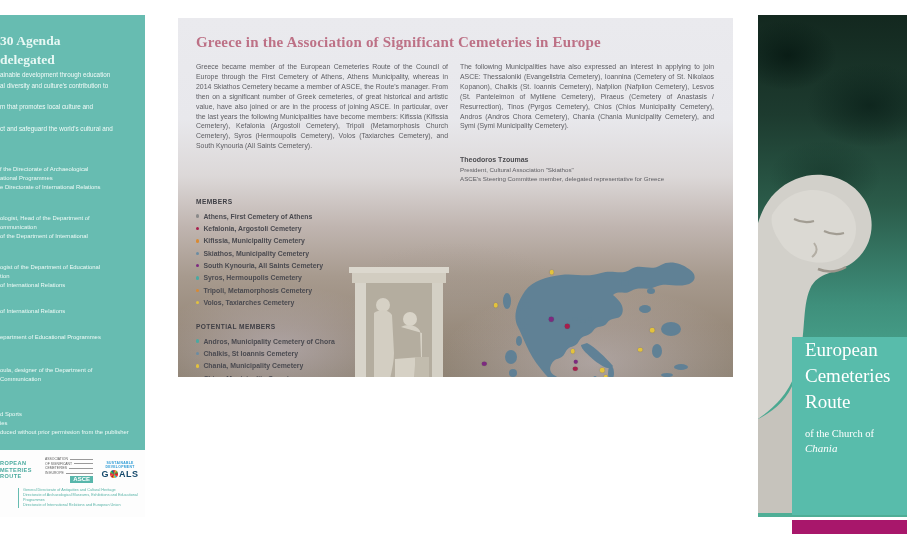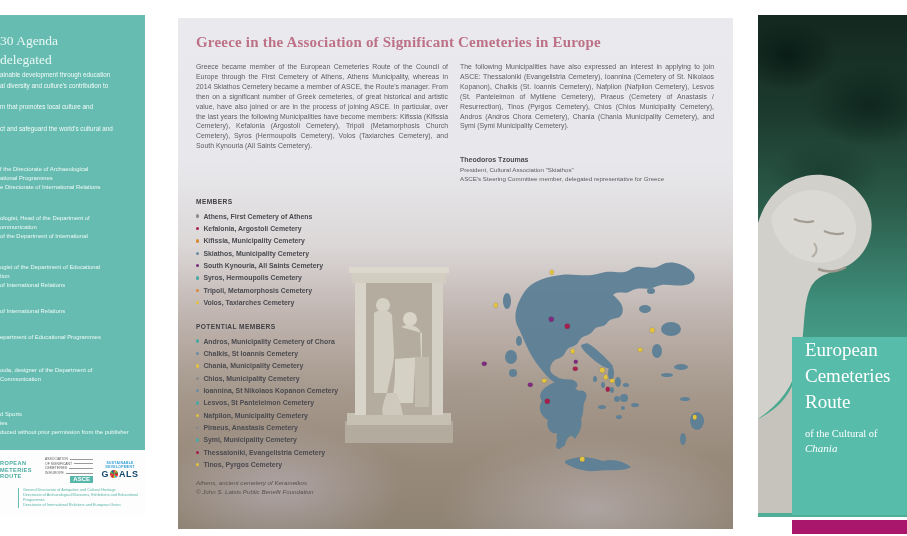--- a/index.html
+++ b/index.html
@@ -1,42 +1,42 @@
 <!DOCTYPE html>
 <html><head>
 <meta charset="utf-8">
 <style>
   html,body{margin:0;padding:0;background:#fff;}
   .page{position:relative;width:907px;height:536px;background:#fff;overflow:hidden;
         font-family:"Liberation Sans",sans-serif;}
   
   .left-panel{position:absolute;left:0;top:15px;width:145px;height:502px;background:#67bcb1;overflow:hidden;}
   .lp-heading{position:absolute;left:0;top:16px;font-family:"Liberation Serif",serif;
-              font-size:13.5px;line-height:19px;color:rgba(238,251,248,.95);font-weight:400;}
+              font-size:13.5px;line-height:19px;color:rgba(238,251,248,.95);font-weight:700;}
   .lp-body{position:absolute;left:0;top:55px;width:140px;font-size:6.3px;line-height:10.5px;
            color:#f2fbf8;text-align:justify;}
   .lp-credits{position:absolute;left:0;top:150px;width:140px;font-size:5.9px;line-height:9px;color:#eefaf6;}
   .lp-strip{position:absolute;left:0;bottom:0;width:145px;height:67px;background:#fdfdfd;}
   .logo-row{display:flex;align-items:center;justify-content:flex-start;gap:7px;padding:7px 4px 0 0;}
   .ecr-logo{color:#49aa9e;font-weight:bold;font-size:5.6px;line-height:6.6px;letter-spacing:.4px;width:38px;}
   .asce-logo{width:48px;font-size:3.4px;color:#5a5a5a;line-height:4.6px;}
   .asce-row{display:flex;align-items:center;gap:2px;}
   .asce-row .rule{flex:1;border-top:1px solid #9a9a9a;height:0;}
   .asce-badge{display:inline-block;background:#58b6ab;color:#fff;font-weight:bold;font-size:6px;
               padding:1px 3px;margin-top:1px;float:right;}
   .sdg-logo{width:40px;text-align:center;}
   .sdg-line{font-size:3.4px;font-weight:bold;color:#2d9bd6;letter-spacing:.3px;line-height:4.2px;}
   .sdg-goals{font-size:9px;font-weight:bold;color:#15496b;letter-spacing:.5px;display:flex;
              align-items:center;justify-content:center;gap:1px;line-height:10px;}
   .sdg-wheel{width:8px;height:8px;border-radius:50%;display:inline-block;
     background:conic-gradient(#e5243b,#dda63a,#4c9f38,#c5192d,#ff3a21,#26bde2,#fcc30b,#a21942,#fd6925,#dd1367,#56c02b,#00689d,#e5243b);}
   .lp-fineprint{margin:5px 0 0 18px;border-left:1.5px solid #67bcb1;padding-left:4px;
                 font-size:3.8px;line-height:5px;color:#57b3a7;}
   
-  .center-panel{position:absolute;left:178px;top:18px;width:555px;height:511px;overflow:hidden;
+  .center-panel{position:absolute;left:178px;top:18px;width:555px;height:359px;overflow:hidden;
     background:
       radial-gradient(ellipse 180px 90px at 18% 92%, rgba(203,196,214,.45), transparent 70%),
       radial-gradient(ellipse 220px 110px at 75% 96%, rgba(215,208,222,.4), transparent 70%),
       radial-gradient(ellipse 160px 80px at 50% 78%, rgba(160,150,140,.35), transparent 70%),
       linear-gradient(180deg,#eaeaee 0%,#e8e8ec 28%,#dcd8d8 44%,#c0b5b0 58%,#a79a8e 72%,#988a7b 86%,#8f8374 100%);}
   .cp-title{position:absolute;left:18px;top:16px;font-family:"Liberation Serif",serif;
             font-size:15px;font-weight:600;color:#bd7186;letter-spacing:.2px;}
   .cp-col{position:absolute;top:44px;font-size:6.9px;line-height:9.9px;color:#5d5d62;text-align:justify;}
   .cp-col1{left:18px;width:252px;}
   .cp-col2{left:282px;width:254px;}
@@ -374,18 +374,18 @@
     </div>
   </div>
 
   <div class="teal-box">
     <div>
 
     <div class="tb-line">European</div>
         <div class="tb-line">Cemeteries</div>
         <div class="tb-line">Route</div>
       </div>
-    <div class="tb-sub">of the Cultural of</div>
+    <div class="tb-sub">of the Church of</div>
     <div class="tb-country">Chania</div>
   </div>
   <div class="magenta-bar"></div>
 
 </div>
 
 </body></html>

